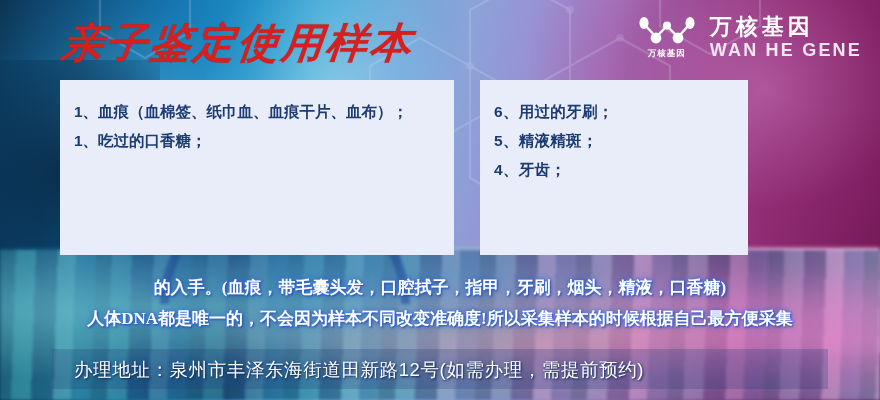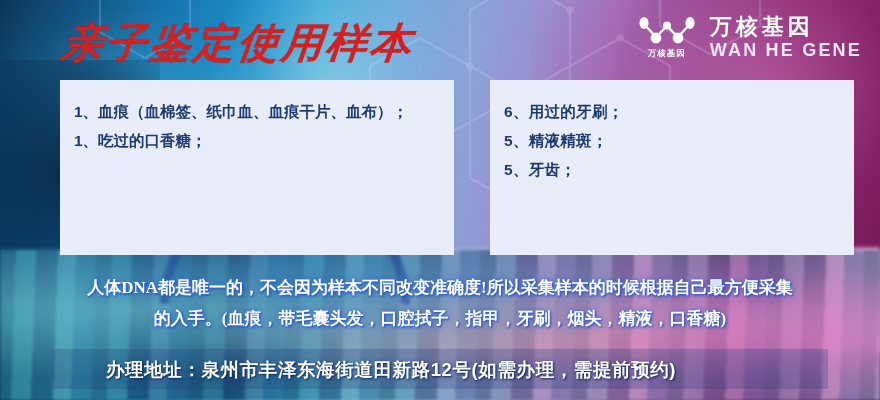--- a/index.html
+++ b/index.html
@@ -177,21 +177,21 @@
 
   
   .panel {
     position: absolute;
     top: 80px;
     height: 175px;
     background: #e9edf9;
     padding: 17px 14px 0 14px;
   }
   .panel-left  { left: 52px;  width: 394px; margin-left: 8px; }
-  .panel-right { left: 490px; width: 364px; }
+  .panel-right { left: 480px; width: 268px; }
 
   .sample-list { list-style: none; }
   .sample-item {
     font-size: 15.5px;
     line-height: 29px;
     color: #1c3b73;
     font-weight: 600;
     white-space: nowrap;
   }
   .panel-right .sample-item { letter-spacing: 0.3px; }
@@ -221,26 +221,25 @@
     left: 52px; top: 349px;
     width: 776px; height: 40px;
     background: rgba(35,60,120,0.26);
     display: flex;
     align-items: center;
     justify-content: flex-start;
     padding-left: 22px;
   }
   .address-text {
     font-size: 18.5px;
-    font-weight: 700;
+    font-weight: 400;
     color: #ffffff;
     letter-spacing: 0.6px;
     white-space: nowrap;
     text-shadow: 1px 1px 2px rgba(10,30,70,0.85), 0 0 4px rgba(30,70,150,0.6);
-    margin-left: 32px;
   }
 </style>
 </head>
 <body>
 
 <div id="banner">
 
   <div class="bg-base"></div>
   <div class="bg-glow-left"></div>
   <div class="bg-glow-right"></div>
@@ -306,26 +305,26 @@
     <ul class="sample-list">
       <li class="sample-item">1、血痕（血棉签、纸巾血、血痕干片、血布）；</li>
       <li class="sample-item">1、吃过的口香糖；</li>
     </ul>
   </div>
 
   <div class="panel panel-right">
     <ul class="sample-list">
       <li class="sample-item">6、用过的牙刷；</li>
       <li class="sample-item">5、精液精斑；</li>
-      <li class="sample-item">5、牙齿；</li>
+      <li class="sample-item">4、牙齿；</li>
     </ul>
   </div>
 
   <div class="note">
+    <span class="note-line">的入手。(血痕，带毛囊头发，口腔拭子，指甲，牙刷，烟头，精液，口香糖)</span>
     <span class="note-line">人体DNA都是唯一的，不会因为样本不同改变准确度!所以采集样本的时候根据自己最方便采集</span>
-    <span class="note-line">的入手。(血痕，带毛囊头发，口腔拭子，指甲，牙刷，烟头，精液，口香糖)</span>
   </div>
 
   <div class="address-bar">
     <span class="address-text">办理地址：泉州市丰泽东海街道田新路12号(如需办理，需提前预约)</span>
   </div>
 
 </div>
 
 </body></html>

